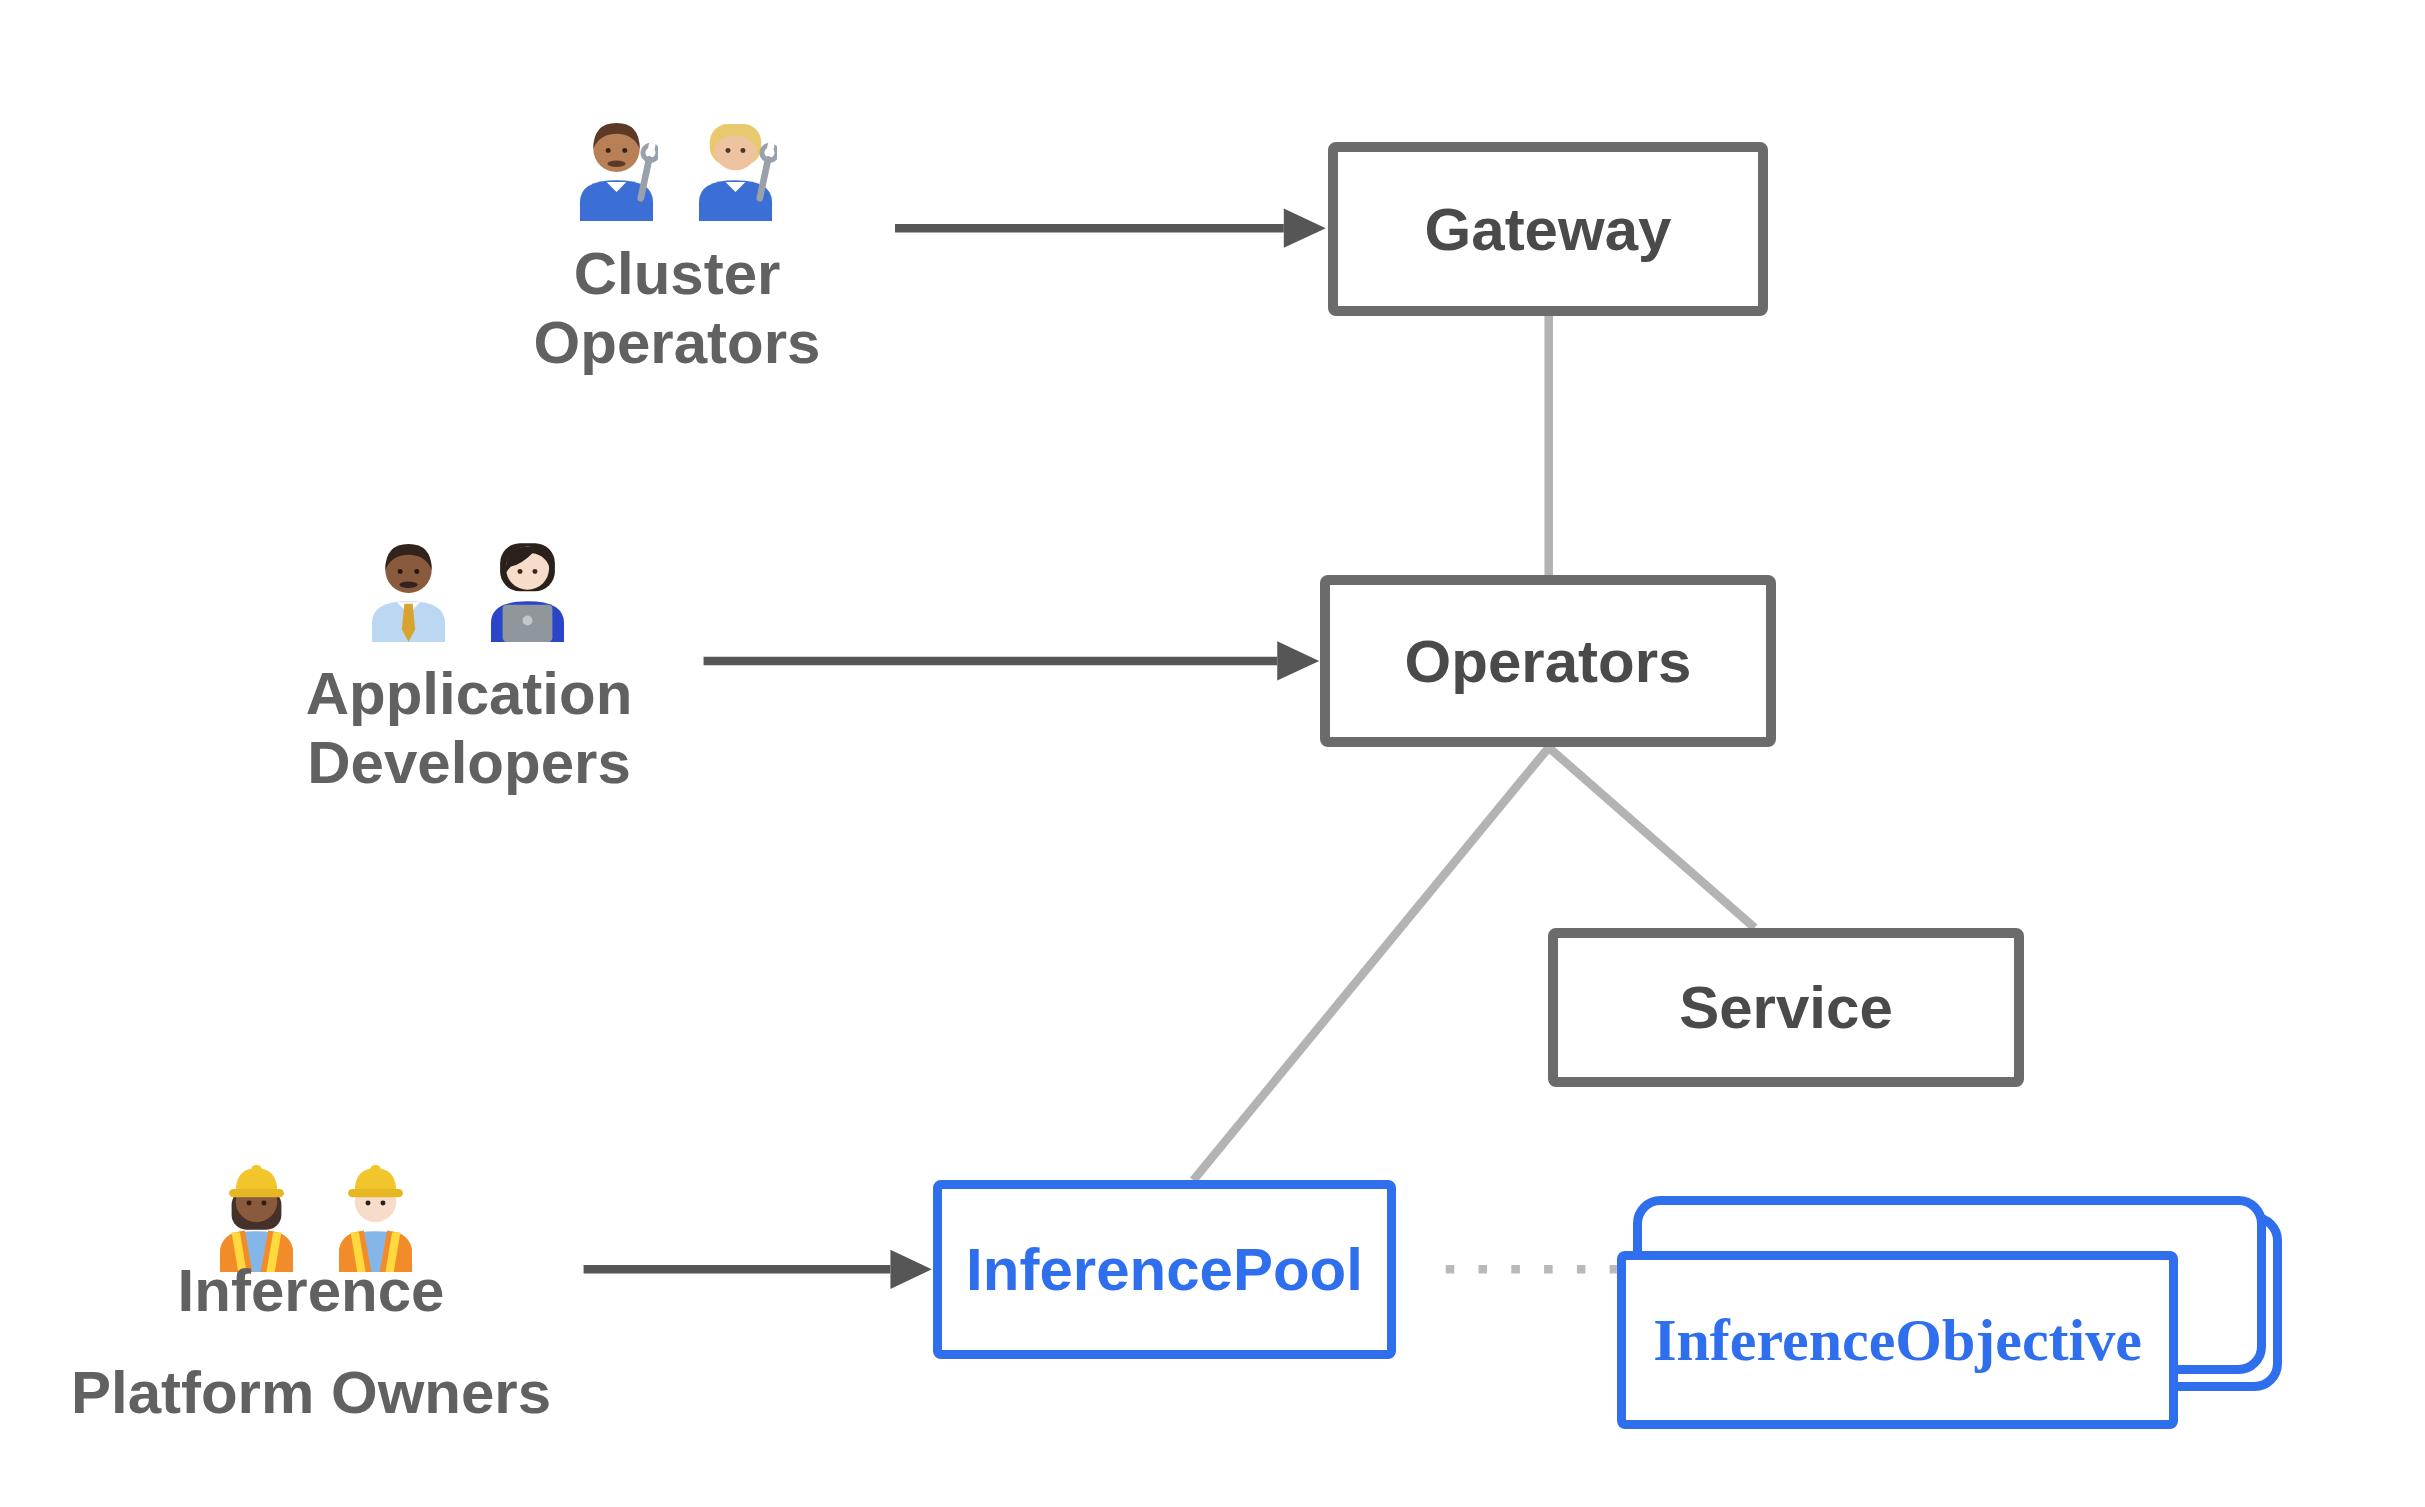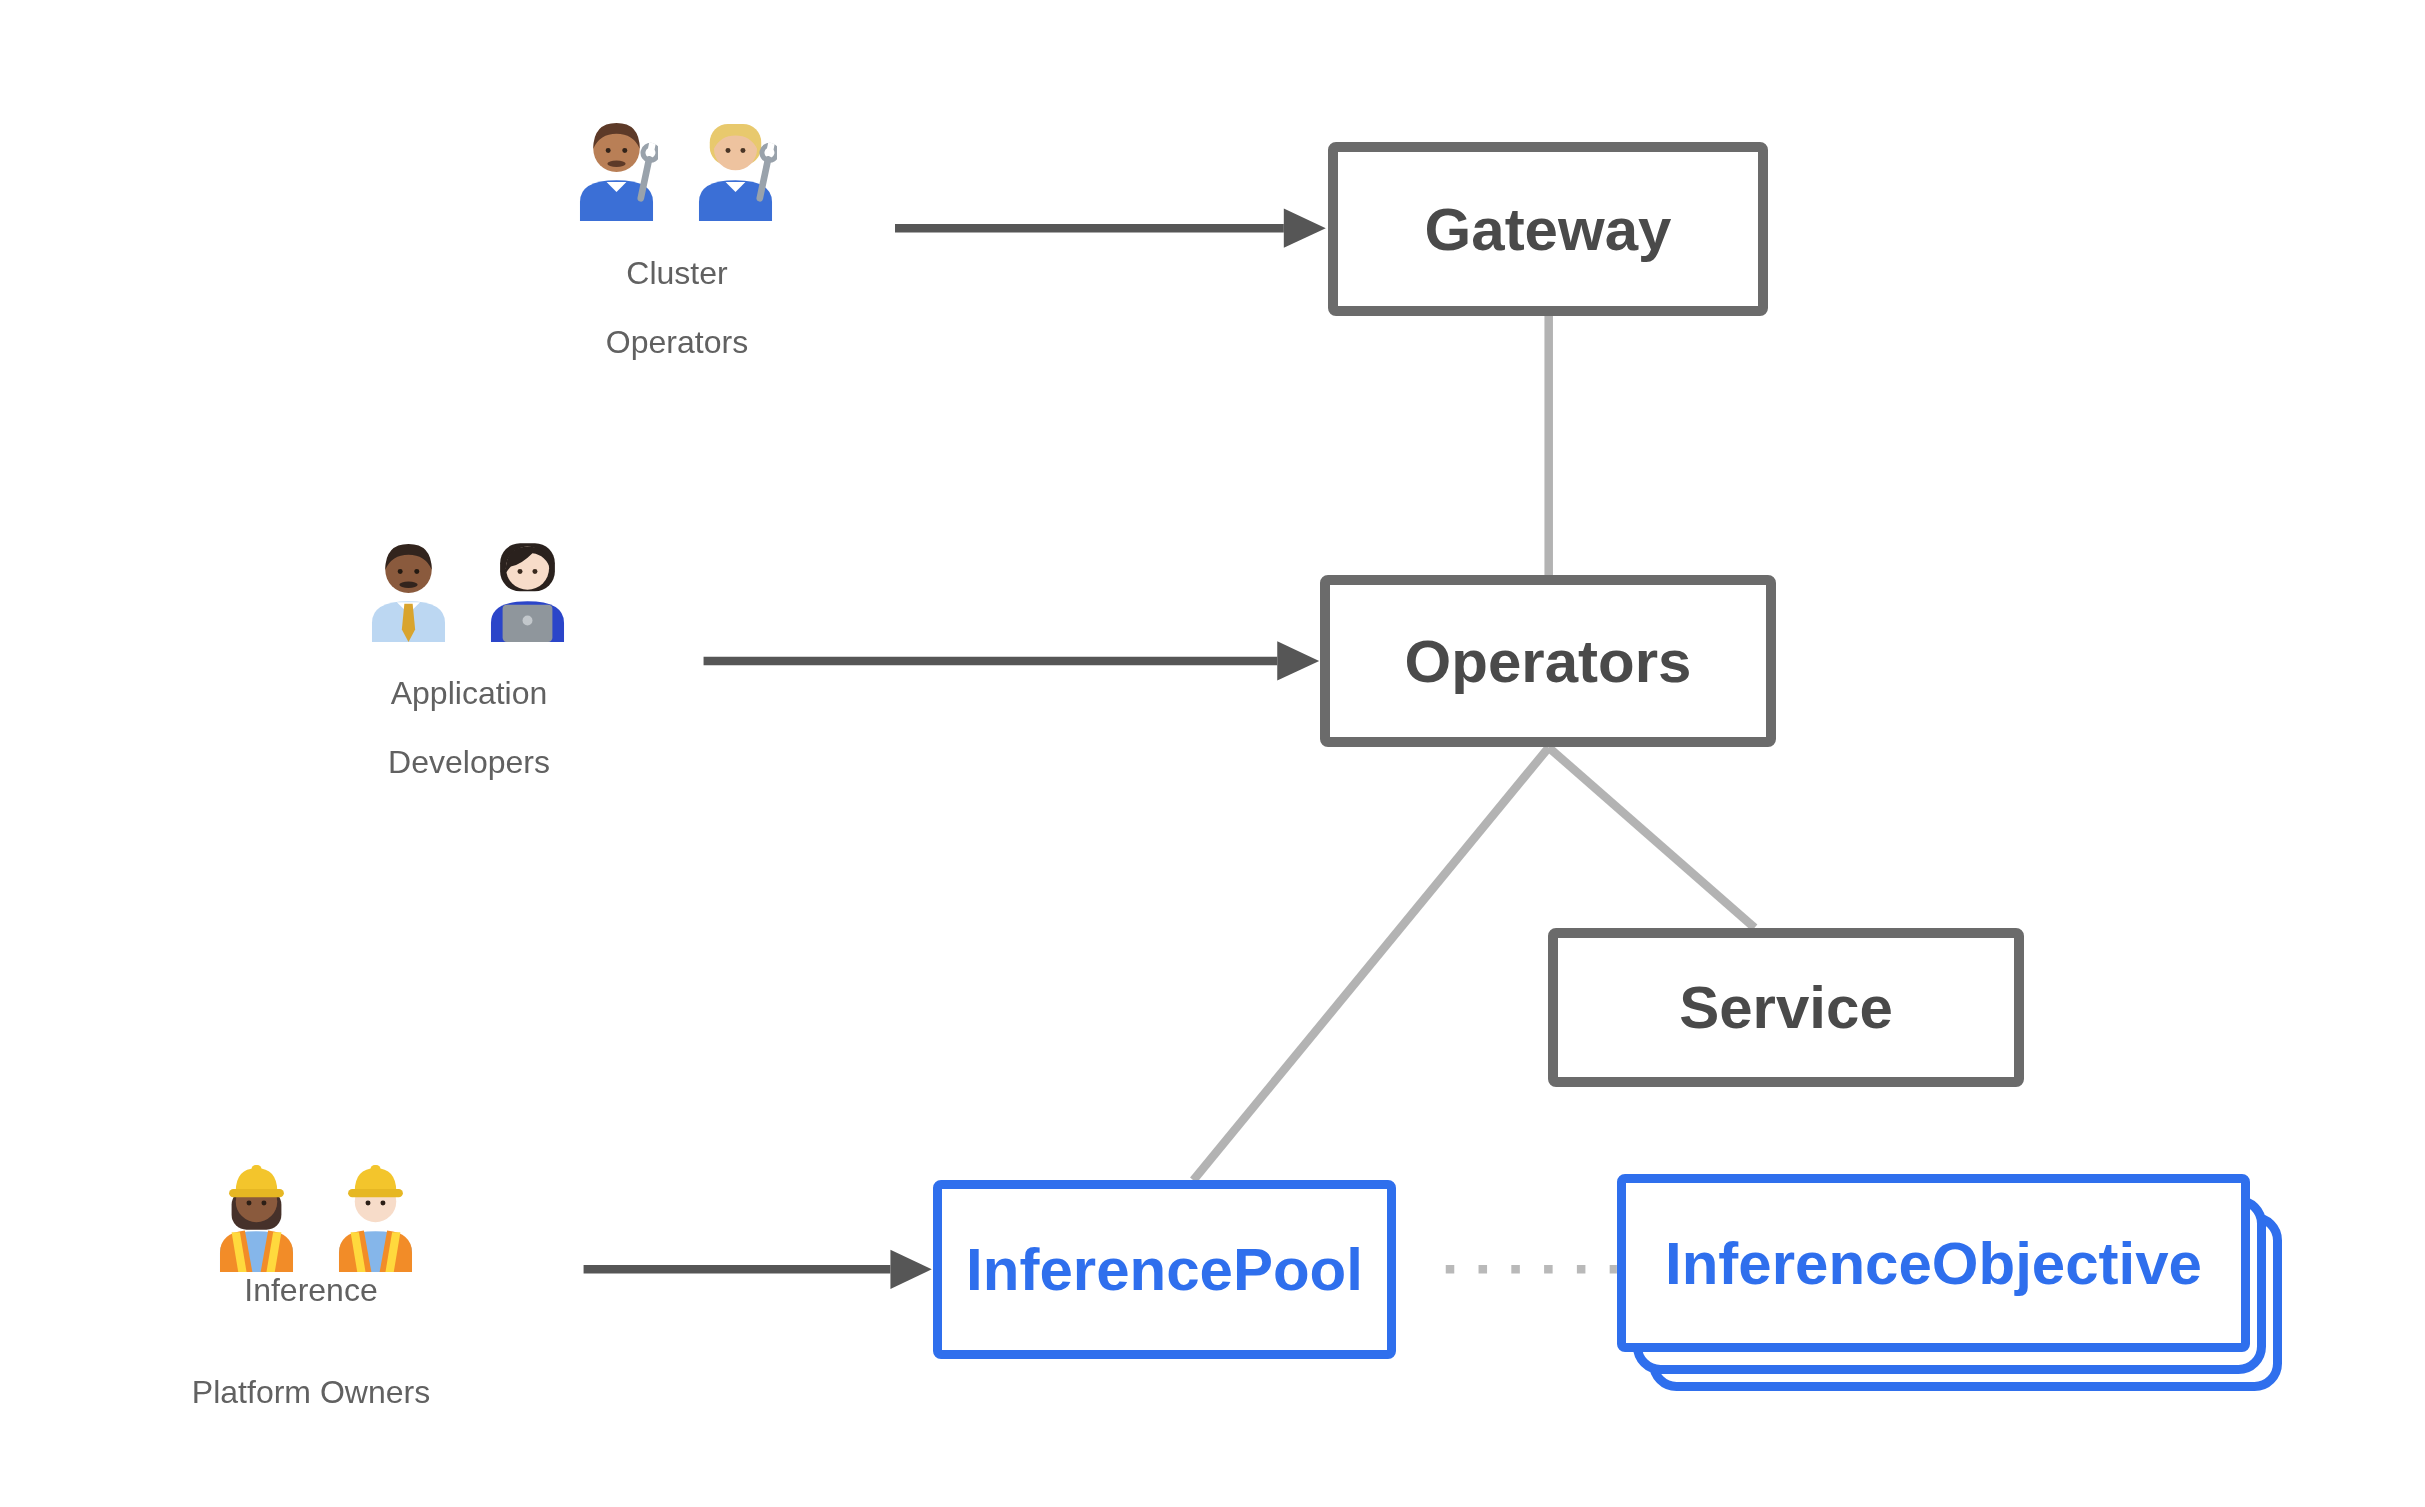--- a/index.html
+++ b/index.html
@@ -23,31 +23,31 @@
   }
   .node.blue{border:9.2px solid var(--accent-blue);color:var(--accent-blue);}
   .stack-layer{
     position:absolute;box-sizing:border-box;background:#fff;
     border:9.2px solid var(--accent-blue);border-radius:27.5px;
   }
   #node-gateway{left:1328px;top:142px;width:440px;height:174px;}
   #node-httproute{left:1320px;top:575px;width:456px;height:172px;}
   #node-service{left:1548px;top:928px;width:476px;height:159px;}
   #node-inference-pool{left:933px;top:1180px;width:463px;height:179px;}
-  #node-inference-objective{left:1617px;top:1174px;width:633px;height:178px;}
+  #node-inference-objective{left:1617px;top:1251px;width:561px;height:178px;font-family:Liberation Serif, serif;}
   #objective-layer-2{left:1633px;top:1196px;width:633px;height:178px;z-index:3;}
   #objective-layer-3{left:1649px;top:1213px;width:633px;height:178px;z-index:2;}
   .emoji-row{position:absolute;display:flex;gap:36px;z-index:4;}
   #emoji-row-cluster-operators{left:575px;top:100px;}
   #emoji-row-application-developers{left:367px;top:521px;}
   #emoji-row-inference-platform-owners{left:215px;top:1151px;}
   .person{width:83px;height:121px;}
   .plabel{
     position:absolute;transform:translate(-50%,-50%);z-index:4;
-    font-size:32px;font-weight:normal;color:var(--persona-text);white-space:nowrap;
+    font-size:60px;font-weight:bold;color:var(--persona-text);white-space:nowrap;
   }
   #plabel-cluster-1{left:677px;top:273px;}
   #plabel-cluster-2{left:677px;top:342px;}
   #plabel-appdev-1{left:469px;top:693px;}
   #plabel-appdev-2{left:469px;top:762px;}
   #plabel-owners-1{left:311px;top:1290px;}
   #plabel-owners-2{left:311px;top:1392px;}
 </style>
 </head>
 <body>

